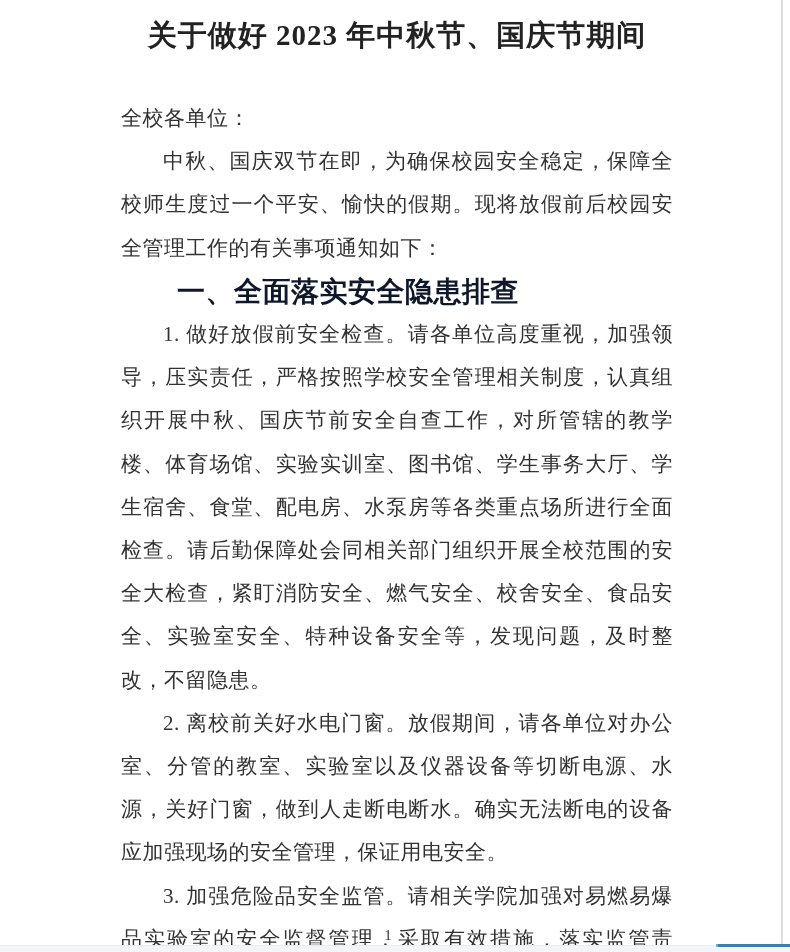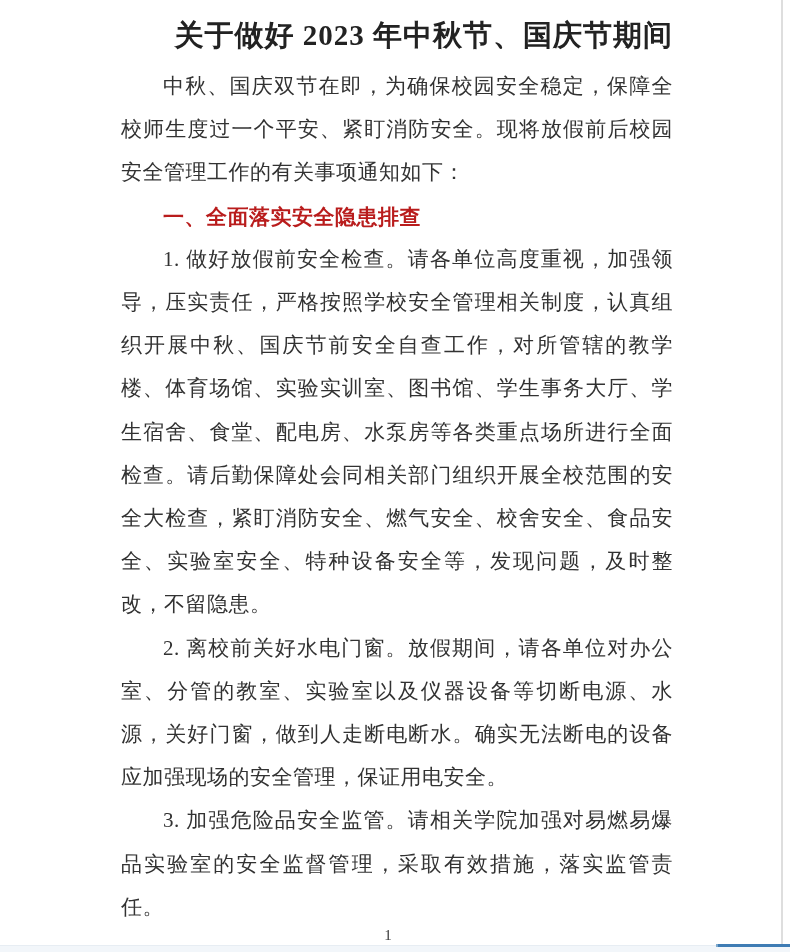--- a/index.html
+++ b/index.html
@@ -23,39 +23,39 @@
   }
   .doc-title {
     text-align: center;
     font-weight: bold;
     font-size: 29px;
     line-height: 47px;
     color: #222222;
     letter-spacing: 1px;
     margin-bottom: 6px;
   }
-  .doc-title .tline { display: block; text-align: right; }
+  .doc-title .tline { display: block; }
   .body-text {
     font-size: 21px;
     line-height: 43.2px;
     text-align: justify;
     letter-spacing: 0.5px;
     color: #323232;
   }
   .salutation {
     margin-top: 38px;
   }
   .para-indent { text-indent: 2em; }
   .section-heading {
     font-family: "Liberation Sans", "DejaVu Sans", sans-serif;
     font-weight: bold;
-    font-size: 21px;
+    font-size: 28px;
     line-height: 43.2px;
     text-indent: 2em;
-    color: #b91c1c;
+    color: #0f172a;
     letter-spacing: 0.5px;
   }
   .page-number {
     position: absolute;
     bottom: 8px;
     left: 0; right: 14px;
     text-align: center;
     font-size: 15px;
     color: #3a3a3a;
   }
@@ -88,22 +88,23 @@
 <body>
 
 <div class="page">
 
   <div class="content">
 
     <h1 class="doc-title">
       <span class="tline">关于做好 2023 年中秋节、国庆节期间</span>
     </h1>
 
+    <p class="body-text salutation">全校各单位：</p>
 
-    <p class="body-text para-indent">中秋、国庆双节在即，为确保校园安全稳定，保障全校师生度过一个平安、紧盯消防安全。现将放假前后校园安全管理工作的有关事项通知如下：</p>
+    <p class="body-text para-indent">中秋、国庆双节在即，为确保校园安全稳定，保障全校师生度过一个平安、愉快的假期。现将放假前后校园安全管理工作的有关事项通知如下：</p>
 
     <p class="section-heading">一、全面落实安全隐患排查</p>
 
     <p class="body-text para-indent">1. 做好放假前安全检查。请各单位高度重视，加强领导，压实责任，严格按照学校安全管理相关制度，认真组织开展中秋、国庆节前安全自查工作，对所管辖的教学楼、体育场馆、实验实训室、图书馆、学生事务大厅、学生宿舍、食堂、配电房、水泵房等各类重点场所进行全面检查。请后勤保障处会同相关部门组织开展全校范围的安全大检查，紧盯消防安全、燃气安全、校舍安全、食品安全、实验室安全、特种设备安全等，发现问题，及时整改，不留隐患。</p>
 
     <p class="body-text para-indent">2. 离校前关好水电门窗。放假期间，请各单位对办公室、分管的教室、实验室以及仪器设备等切断电源、水源，关好门窗，做到人走断电断水。确实无法断电的设备应加强现场的安全管理，保证用电安全。</p>
 
     <p class="body-text para-indent">3. 加强危险品安全监管。请相关学院加强对易燃易爆品实验室的安全监督管理，采取有效措施，落实监管责任。</p>
 
   </div>

